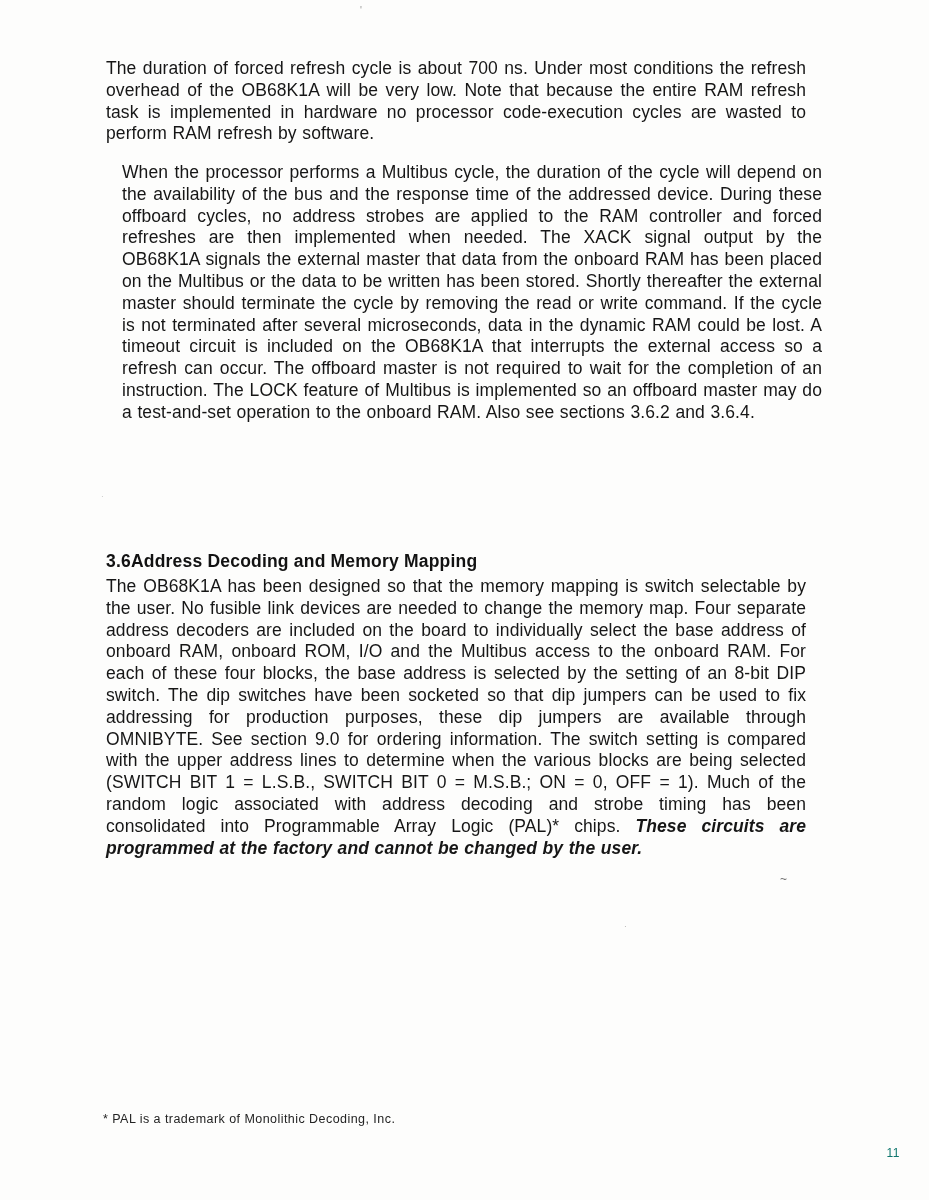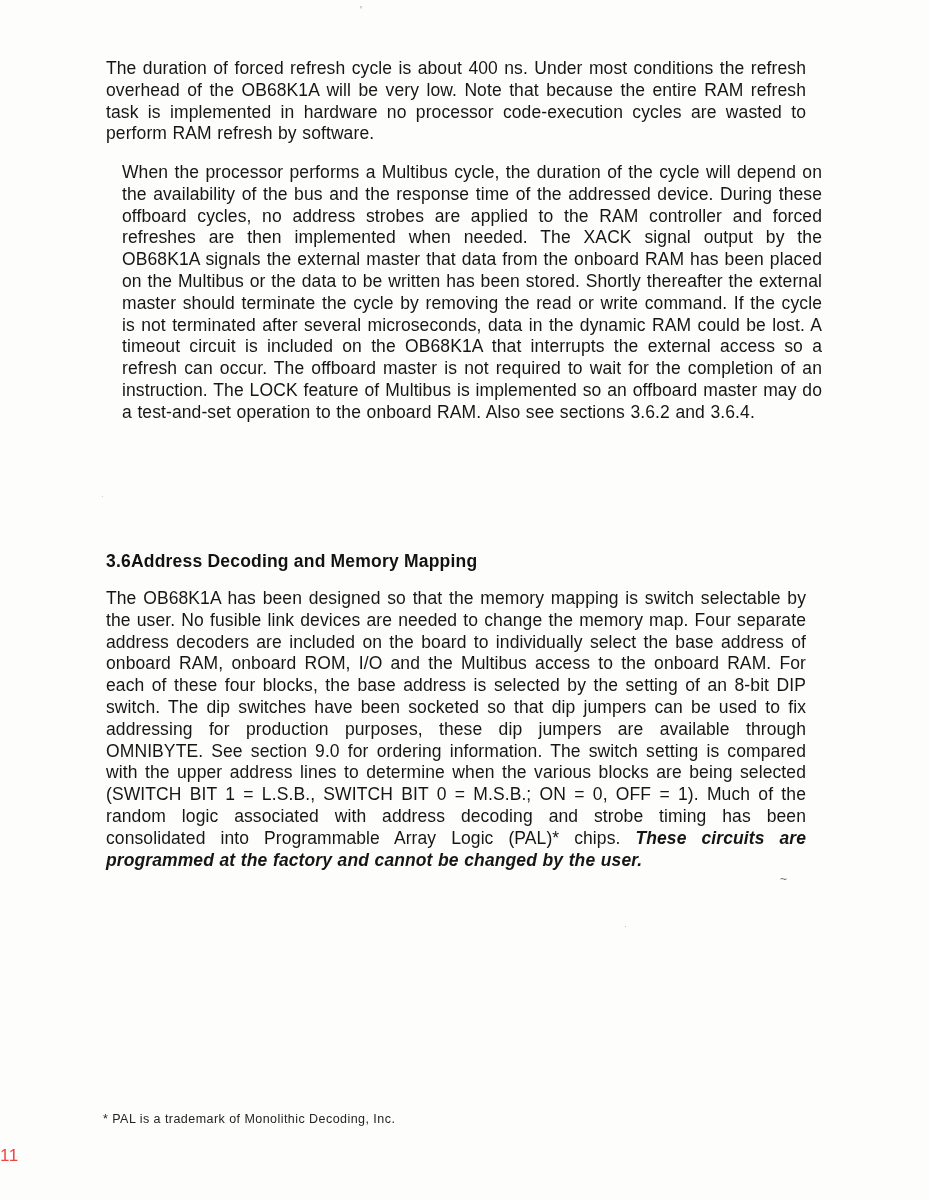--- a/index.html
+++ b/index.html
@@ -24,21 +24,21 @@
     margin: 0;
     font-size: 17.5px;
     line-height: 21.8px;
     text-align: justify;
     letter-spacing: 0.1px;
     word-spacing: 0.6px;
     color: #161616;
   }
   .para1 { top: 58px; }
   .para2 { top: 162px; margin-left: 16px; }
-  .para3 { top: 588px; }
+  .para3 { top: 576px; }
   .section-heading {
     position: absolute;
     left: 106px;
     top: 550px;
     margin: 0;
     font-size: 17.5px;
     line-height: 22px;
     font-weight: 700;
     letter-spacing: 0.2px;
     color: #121212;
@@ -56,43 +56,43 @@
     font-size: 12.5px;
     line-height: 16px;
     letter-spacing: 0.45px;
     color: #232323;
   }
   .page-number {
     position: absolute;
     left: 0;
     top: 1146px;
     width: 900px;
-    text-align: left;
-    font-size: 17px;
+    text-align: right;
+    font-size: 12px;
     letter-spacing: 0.5px;
-    color: #ef4444;
+    color: #0f766e;
   }
   .artifact {
     position: absolute;
     color: #9a9a9a;
     font-size: 10px;
     line-height: 10px;
     user-select: none;
   }
   .artifact-1 { left: 360px; top: 6px; }
   .artifact-2 { left: 101px; top: 492px; color: #c2c2c2; font-size: 8px; }
   .artifact-3 { left: 624px; top: 922px; color: #ababab; font-size: 8px; }
   .artifact-4 { left: 780px; top: 874px; color: #6f6f6f; font-size: 12px; }
 </style>
 </head>
 <body>
 
 <div class="page">
 
-  <p class="body-text para1">The duration of forced refresh cycle is about 400 ns. Under most conditions the refresh overhead of the OB68K1A will be very low. Note that because the entire RAM refresh task is implemented in hardware no processor code-execution cycles are wasted to perform RAM refresh by software.</p>
+  <p class="body-text para1">The duration of forced refresh cycle is about 700 ns. Under most conditions the refresh overhead of the OB68K1A will be very low. Note that because the entire RAM refresh task is implemented in hardware no processor code-execution cycles are wasted to perform RAM refresh by software.</p>
 
   <p class="body-text para2">When the processor performs a Multibus cycle, the duration of the cycle will depend on the availability of the bus and the response time of the addressed device. During these offboard cycles, no address strobes are applied to the RAM controller and forced refreshes are then implemented when needed. The XACK signal output by the OB68K1A signals the external master that data from the onboard RAM has been placed on the Multibus or the data to be written has been stored. Shortly thereafter the external master should terminate the cycle by removing the read or write command. If the cycle is not terminated after several microseconds, data in the dynamic RAM could be lost. A timeout circuit is included on the OB68K1A that interrupts the external access so a refresh can occur. The offboard master is not required to wait for the completion of an instruction. The LOCK feature of Multibus is implemented so an offboard master may do a test-and-set operation to the onboard RAM. Also see sections 3.6.2 and 3.6.4.</p>
 
   <h2 class="section-heading"><span class="sec-num">3.6</span><span>Address Decoding and Memory Mapping</span></h2>
 
   <p class="body-text para3"><span>The OB68K1A has been designed so that the memory mapping is switch selectable by the user. No fusible link devices are needed to change the memory map. Four separate address decoders are included on the board to individually select the base address of onboard RAM, onboard ROM, I/O and the Multibus access to the onboard RAM. For each of these four blocks, the base address is selected by the setting of an 8-bit DIP switch. The dip switches have been socketed so that dip jumpers can be used to fix addressing for production purposes, these dip jumpers are available through OMNIBYTE. See section 9.0 for ordering information. The switch setting is compared with the upper address lines to determine when the various blocks are being selected (SWITCH BIT 1 = L.S.B., SWITCH BIT 0 = M.S.B.; ON = 0, OFF = 1). Much of the random logic associated with address decoding and strobe timing has been consolidated into Programmable Array Logic (PAL)* chips. </span><span class="emphasis">These circuits are programmed at the factory and cannot be changed by the user.</span></p>
 
   <p class="footnote">* PAL is a trademark of Monolithic Decoding, Inc.</p>
 
   <div class="page-number">11</div>

